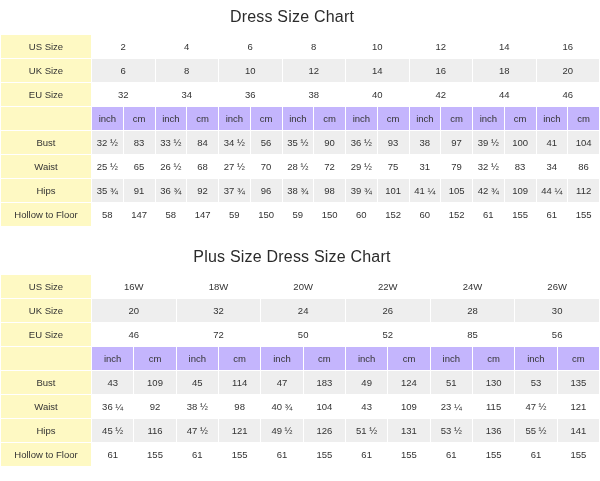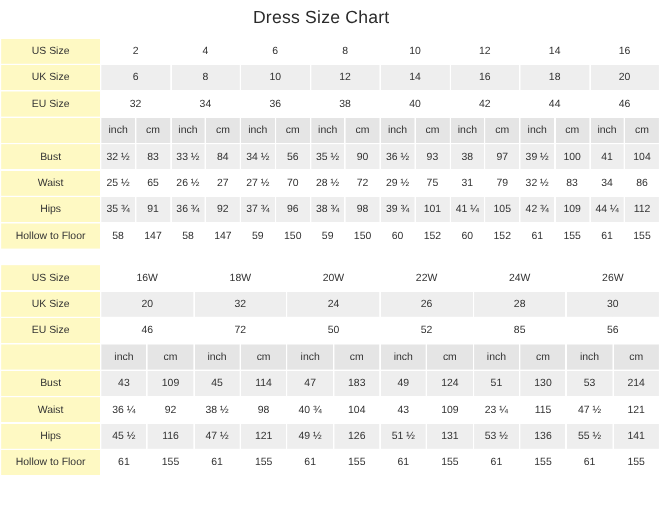--- a/index.html
+++ b/index.html
@@ -54,21 +54,21 @@
     color: #333333;
     width: 88px;
   }
   .shade {
     background: #eeeeee;
   }
   .plain {
     background: #ffffff;
   }
   .unit-cell {
-    background: #e5e5e5;
+    background: #c4b5fd;
     font-size: 9px;
     color: #444444;
     margin-left: 12px;
   }
   .gap {
     height: 13px;
     background: #ffffff;
   }
 </style>
 </head>
@@ -149,21 +149,21 @@
           <td class="shade">39 ½</td>
           <td class="shade">100</td>
           <td class="shade">41</td>
           <td class="shade">104</td>
         </tr>
         <tr>
           <td class="rowlabel">Waist</td>
           <td class="plain">25 ½</td>
           <td class="plain">65</td>
           <td class="plain">26 ½</td>
-          <td class="plain">27</td>
+          <td class="plain">68</td>
           <td class="plain">27 ½</td>
           <td class="plain">70</td>
           <td class="plain">28 ½</td>
           <td class="plain">72</td>
           <td class="plain">29 ½</td>
           <td class="plain">75</td>
           <td class="plain">31</td>
           <td class="plain">79</td>
           <td class="plain">32 ½</td>
           <td class="plain">83</td>
@@ -208,20 +208,21 @@
           <td class="plain">61</td>
           <td class="plain">155</td>
         </tr>
       </tbody>
     </table>
   </div>
 
   <div class="gap"></div>
 
   <div class="chart-block">
+    <div class="chart-title">Plus Size Dress Size Chart</div>
     <table class="size-table">
       <tbody>
         <tr>
           <td class="rowlabel">US Size</td>
           <td class="plain" colspan="2">16W</td>
           <td class="plain" colspan="2">18W</td>
           <td class="plain" colspan="2">20W</td>
           <td class="plain" colspan="2">22W</td>
           <td class="plain" colspan="2">24W</td>
           <td class="plain" colspan="2">26W</td>
@@ -265,21 +266,21 @@
           <td class="shade">109</td>
           <td class="shade">45</td>
           <td class="shade">114</td>
           <td class="shade">47</td>
           <td class="shade">183</td>
           <td class="shade">49</td>
           <td class="shade">124</td>
           <td class="shade">51</td>
           <td class="shade">130</td>
           <td class="shade">53</td>
-          <td class="shade">214</td>
+          <td class="shade">135</td>
         </tr>
         <tr>
           <td class="rowlabel">Waist</td>
           <td class="plain">36 ¼</td>
           <td class="plain">92</td>
           <td class="plain">38 ½</td>
           <td class="plain">98</td>
           <td class="plain">40 ¾</td>
           <td class="plain">104</td>
           <td class="plain">43</td>

